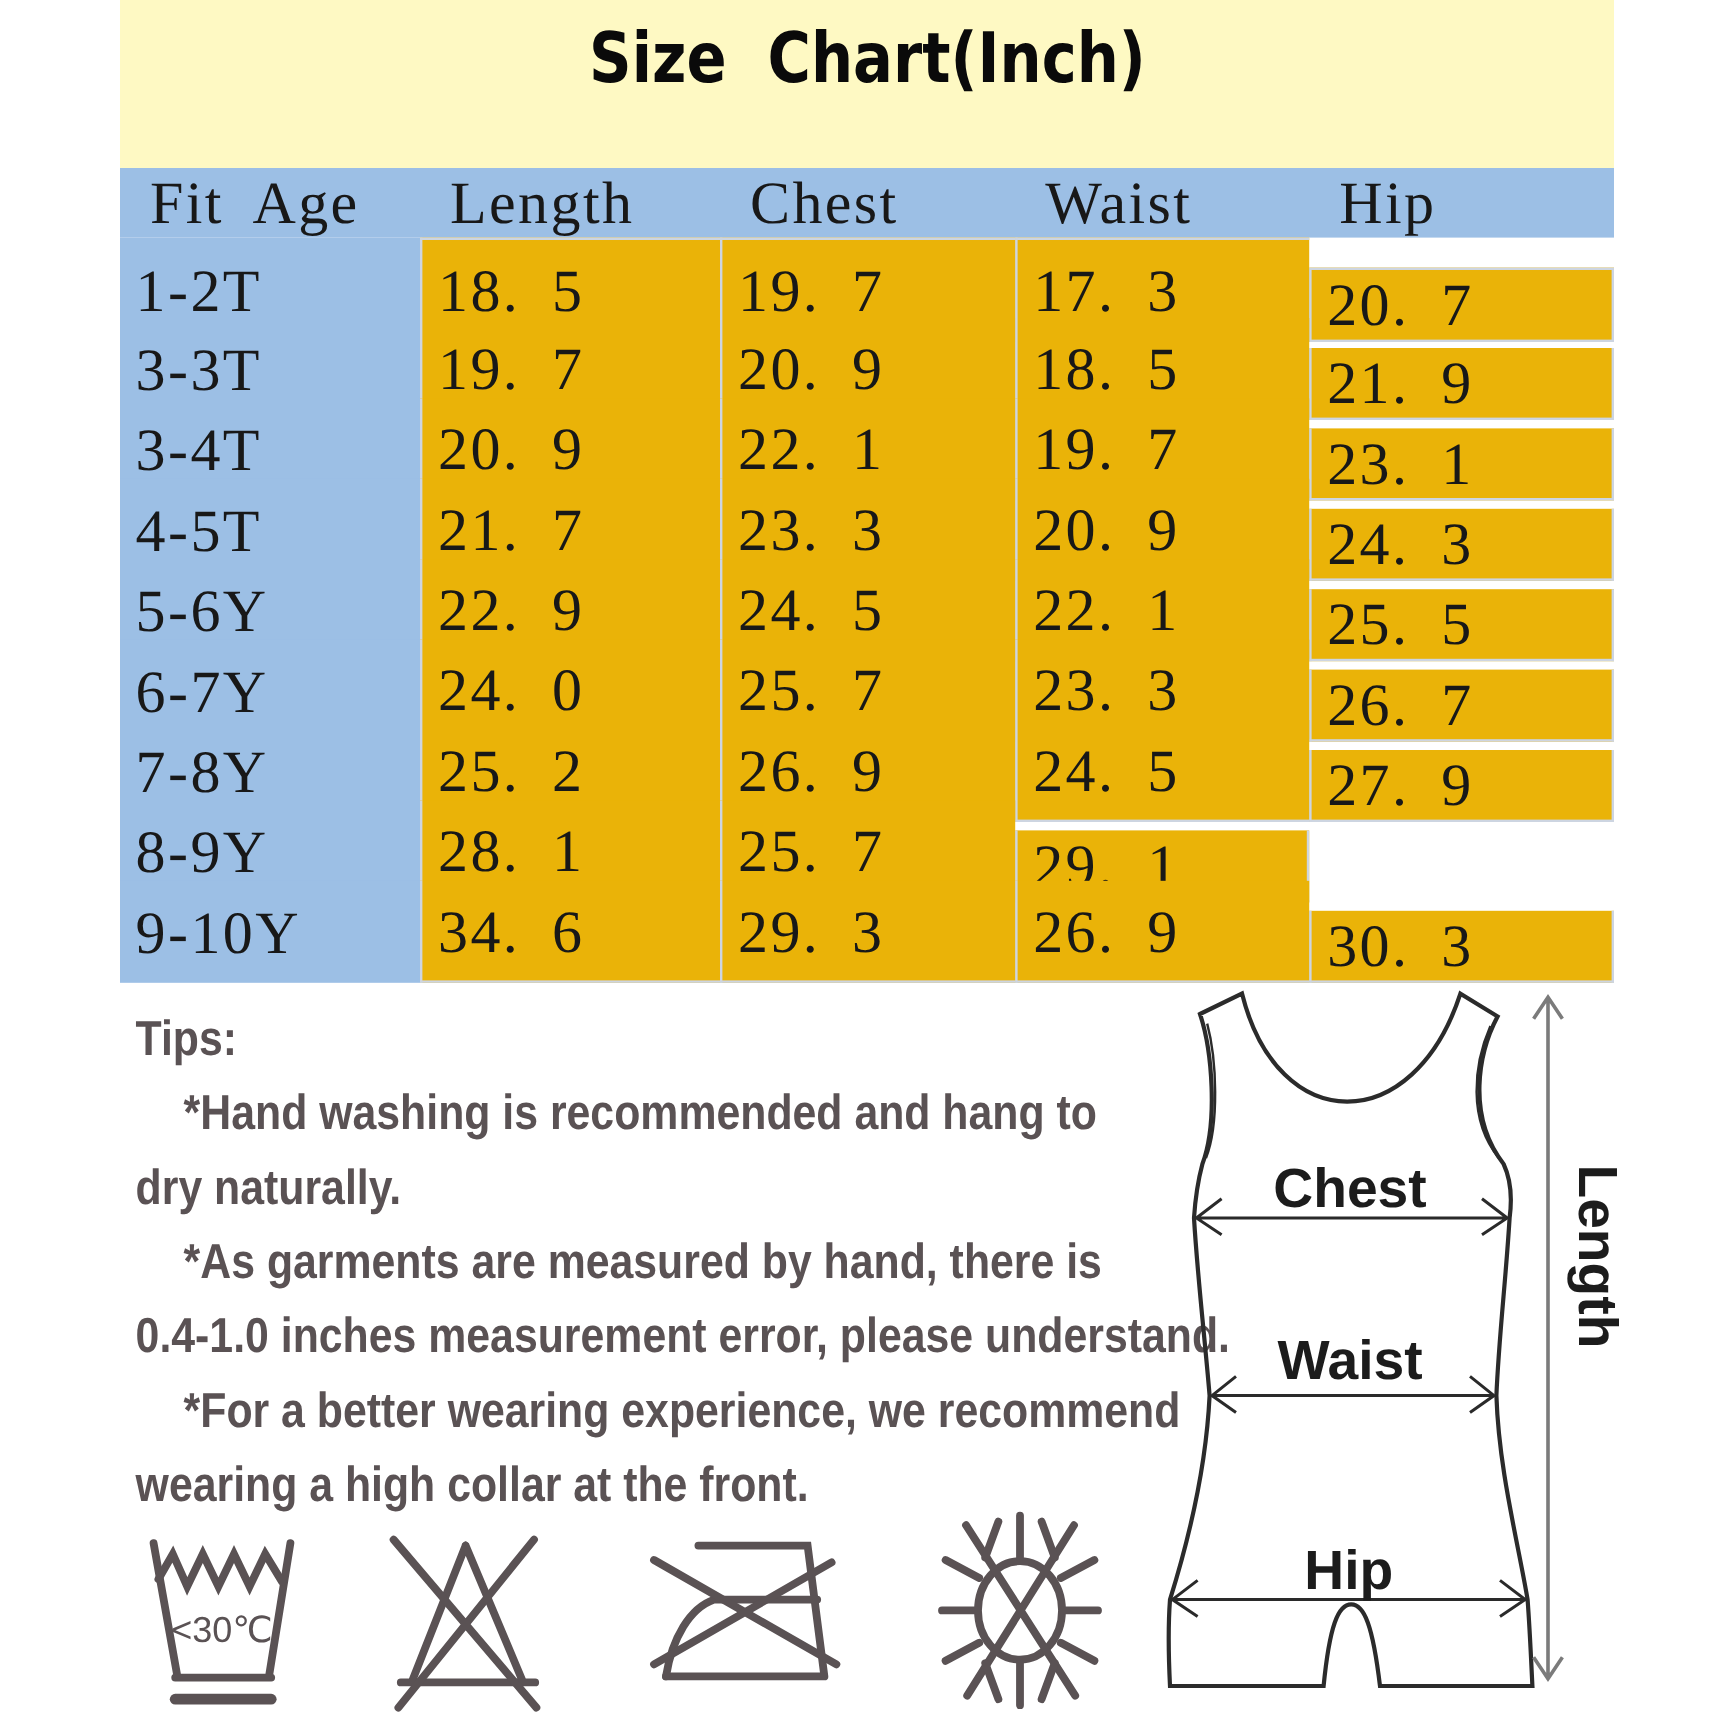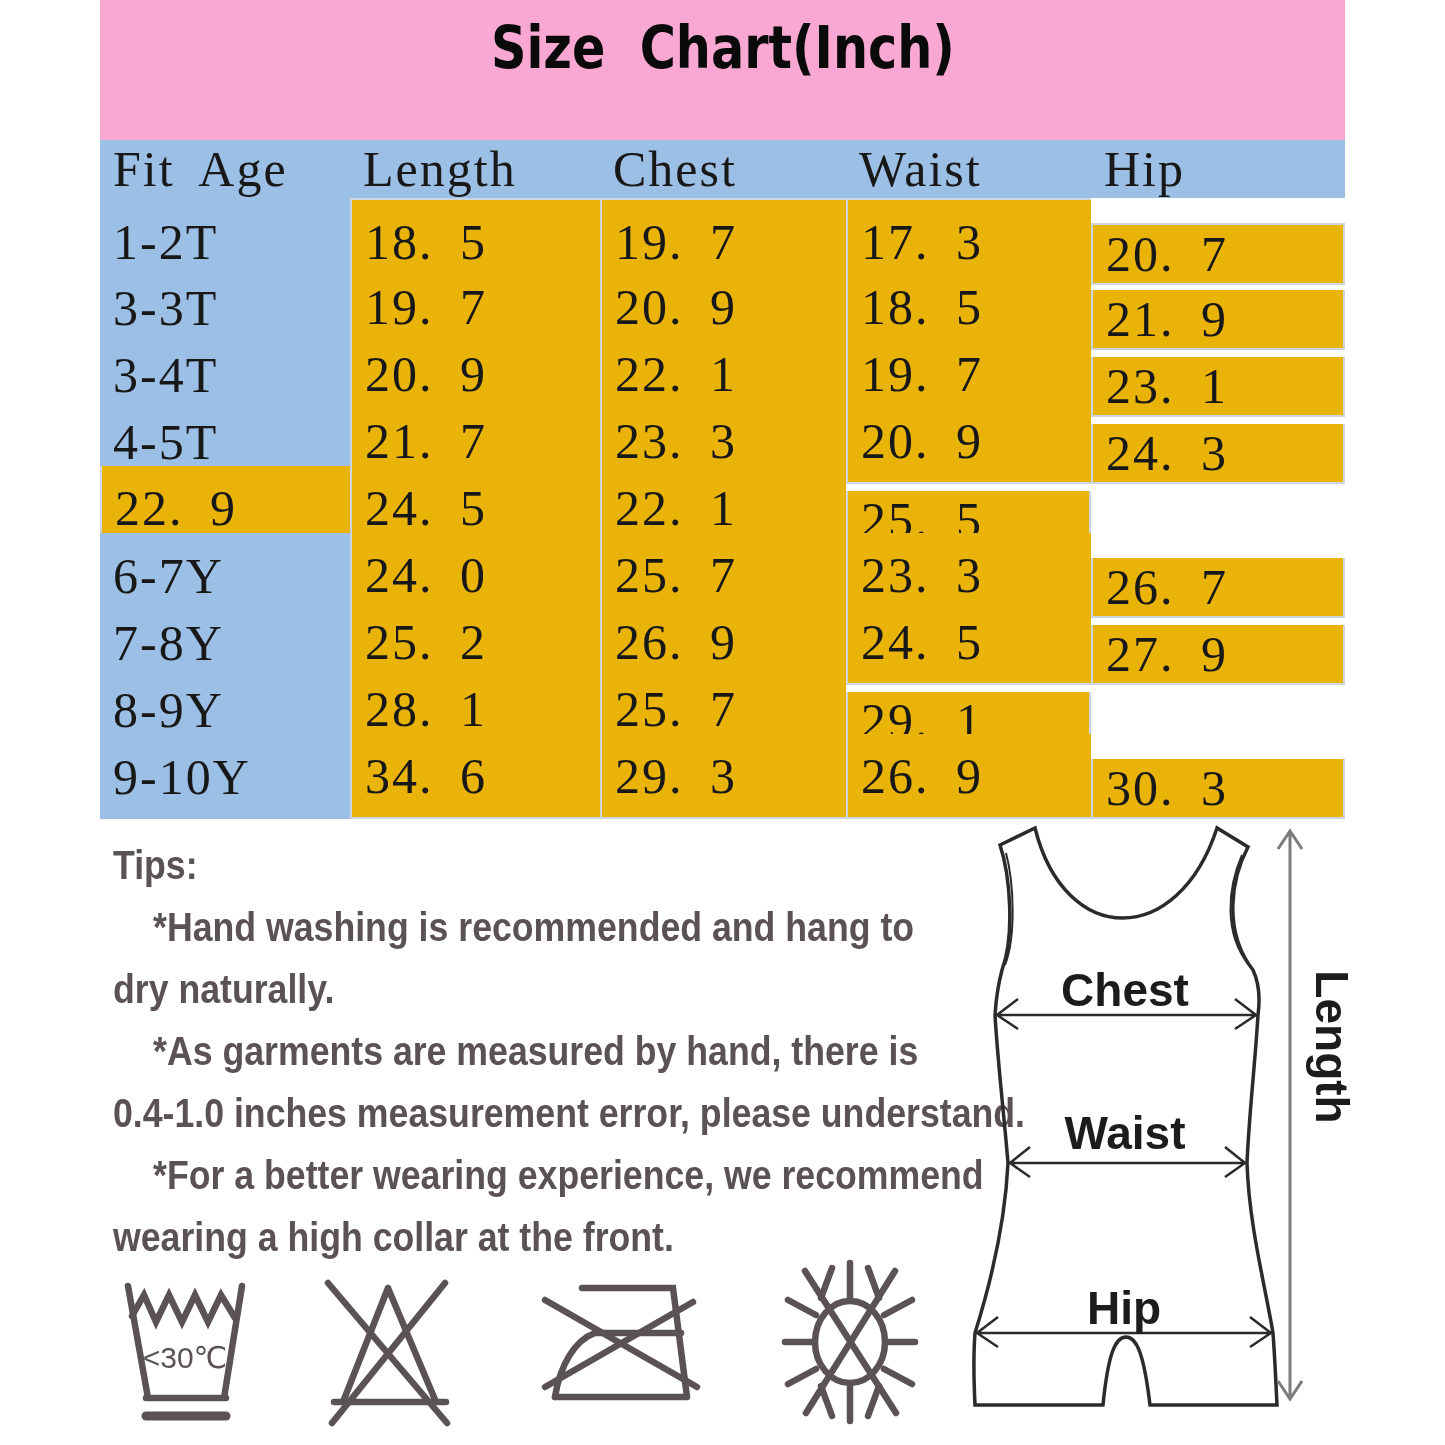--- a/index.html
+++ b/index.html
@@ -1,28 +1,28 @@
 <!DOCTYPE html>
 <html><head>
 <meta charset="utf-8">
 <style>
   html,body{margin:0;padding:0;background:#ffffff;}
   .page{position:relative;width:1445px;height:1445px;background:#ffffff;overflow:hidden;
         font-family:"Liberation Sans",sans-serif;}
 
   
   .panel{position:absolute;left:100px;top:0;width:1245px;}
-  .title-band{height:140px;background:#f9a8d4;display:flex;justify-content:center;align-items:flex-start;}
+  .title-band{height:140px;background:#fef9c3;display:flex;justify-content:center;align-items:flex-start;}
   .title{padding-top:14px;font-family:"DejaVu Sans",sans-serif;font-weight:bold;font-size:58px;
          color:#0a0a0a;letter-spacing:0;word-spacing:20px;transform:scaleX(0.85);transform-origin:center top;
          white-space:nowrap;}
   .thead,.trow{display:grid;grid-template-columns:250px 250px 246px 245px 254px;}
   .thead{background:#9cbfe5;height:58px;}
   .th{font-family:"Liberation Serif","DejaVu Serif",serif;font-size:50px;color:#181818;
-      letter-spacing:2px;word-spacing:12px;display:flex;align-items:center;padding-left:13px;
+      letter-spacing:2px;word-spacing:12px;display:flex;align-items:center;padding-left:25px;
       box-sizing:border-box;white-space:nowrap;}
   .trow{height:67px;}
   .td{font-family:"Liberation Serif","DejaVu Serif",serif;font-size:50px;color:#181818;
       letter-spacing:2px;word-spacing:12px;display:flex;align-items:center;padding-left:13px;
       box-sizing:border-box;white-space:pre;}
   .c-age{background:#9cbfe5;}
   .c-num{background:#eab308;border-left:2px solid #cdd5e1;border-bottom:2px solid #cdd5e1;}
   .c-num.last{border-right:2px solid #cdd5e1;margin-top:25px;}
   .trow.first .c-num{border-top:2px solid #cdd5e1;}
 
@@ -85,20 +85,21 @@
         <div class="td c-num last">23. 1</div>
       </div>
       <div class="trow">
         <div class="td c-age">4-5T</div>
         <div class="td c-num">21. 7</div>
         <div class="td c-num">23. 3</div>
         <div class="td c-num">20. 9</div>
         <div class="td c-num last">24. 3</div>
       </div>
       <div class="trow">
+        <div class="td c-age">5-6Y</div>
         <div class="td c-num">22. 9</div>
         <div class="td c-num">24. 5</div>
         <div class="td c-num">22. 1</div>
         <div class="td c-num last">25. 5</div>
       </div>
       <div class="trow">
         <div class="td c-age">6-7Y</div>
         <div class="td c-num">24. 0</div>
         <div class="td c-num">25. 7</div>
         <div class="td c-num">23. 3</div>

